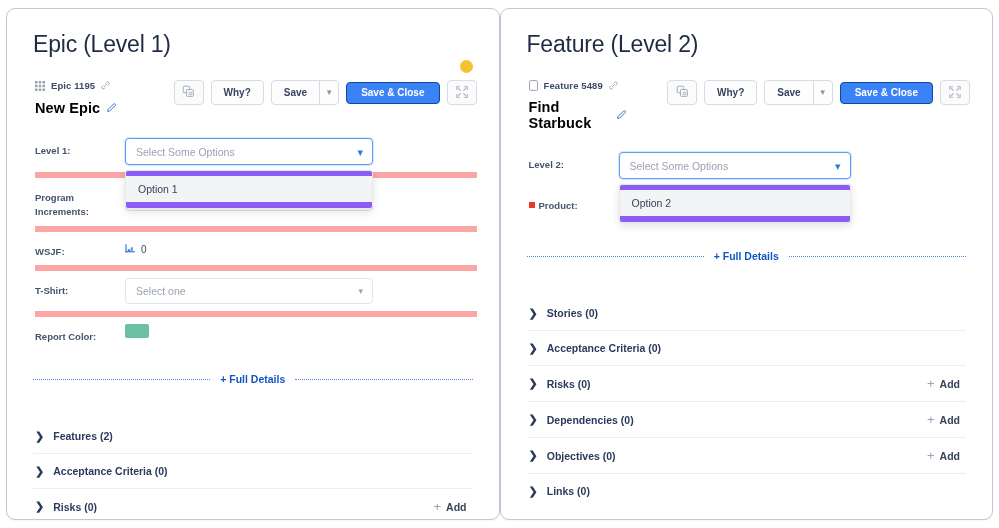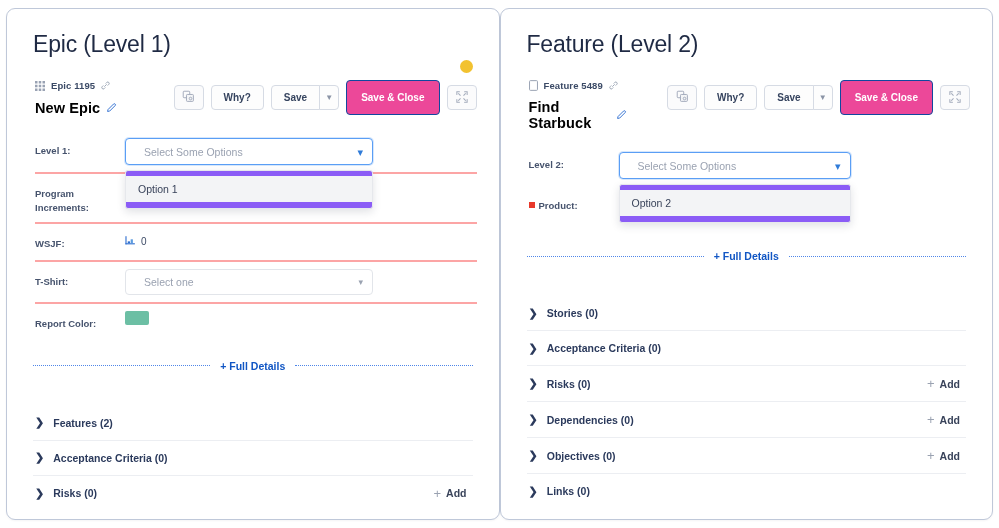--- a/index.html
+++ b/index.html
@@ -82,25 +82,25 @@
     font-size: 10px;
     font-weight: 700;
     font-family: "Liberation Sans", sans-serif;
     display: inline-flex; align-items: center; justify-content: center;
     cursor: pointer;
     white-space: nowrap;
   }
   .btn.icon-only { width: 30px; min-width: 30px; padding: 0; }
   .btn.caret { width: 20px; min-width: 20px; padding: 0; border-left: 1px solid #d6dbe4; }
   .btn.primary {
-    background: #ec4899;
+    background: #3b82f6;
     border-color: #11489f;
     color: #ffffff;
     padding: 0 14px;
-    height: 35px;
+    height: 22px;
   }
   .btn.ghost { background: #fbfbfc; }
   .btn-group { display: flex; }
   .btn-group .btn:first-child { border-top-right-radius: 0; border-bottom-right-radius: 0; }
   .btn-group .btn:last-child { border-top-left-radius: 0; border-bottom-left-radius: 0; margin-left: -1px; }
 
   .notify-dot {
     position: absolute;
     width: 13px; height: 13px;
     border-radius: 50%;
@@ -109,21 +109,21 @@
     top: -20px;
   }
 
   
   .form { margin-top: 14px; padding-left: 6px; }
   .frow {
     display: flex;
     align-items: flex-start;
     min-height: 38px;
     padding: 7px 0;
-    border-bottom: 2px solid #fca5a5;
+    border-bottom: 6px solid #fca5a5;
   }
   .frow.noline { border-bottom: none; justify-content: flex-end; }
   .flabel {
     width: 90px;
     flex: none;
     font-size: 9.5px;
     font-weight: 700;
     color: #46536d;
     padding-top: 6px;
     line-height: 1.45;
@@ -137,21 +137,21 @@
   }
   .fcontrol { flex: 1 1 auto; position: relative; }
 
   .select {
     position: relative;
     height: 26px;
     border: 1px solid #e2e5ea;
     border-radius: 4px;
     background: #fff;
     display: flex; align-items: center;
-    padding: 0 24px 0 18px;
+    padding: 0 24px 0 10px;
     font-size: 10.5px;
     color: #9aa2b1;
     max-width: 248px;
     cursor: pointer;
   }
   .select.focused {
     border: 1px solid #5a9ef5;
     box-shadow: 0 0 0 1px rgba(90,158,245,.25);
     color: #9aa2b1;
     height: 27px;

